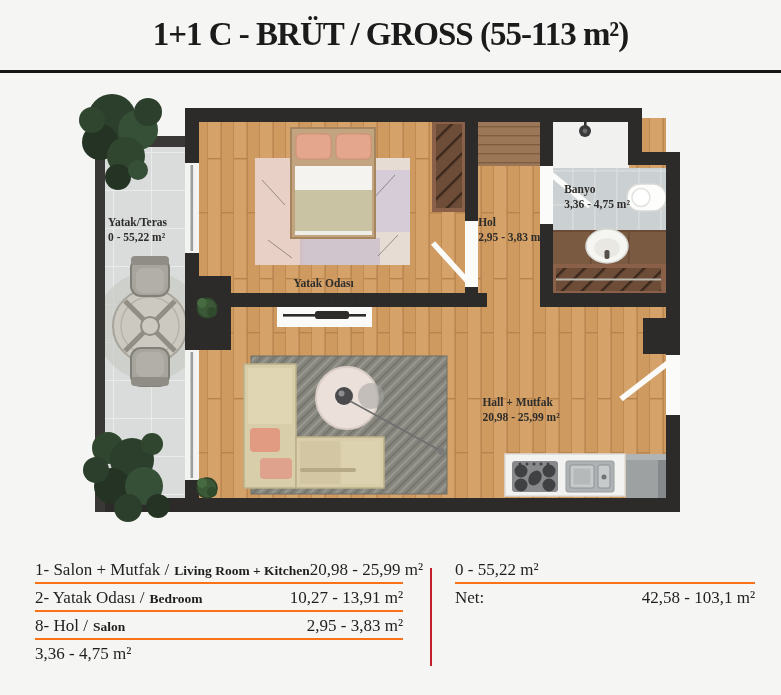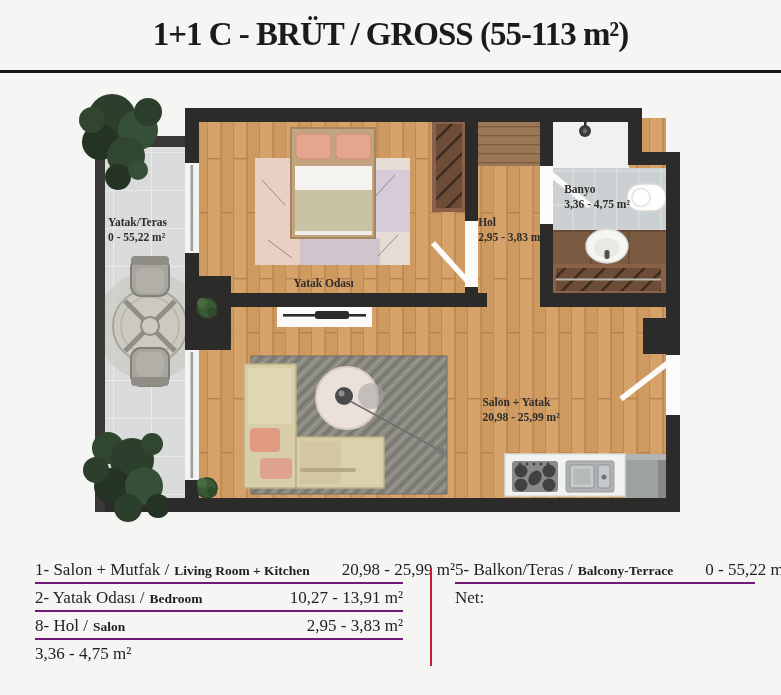--- a/index.html
+++ b/index.html
@@ -11,21 +11,21 @@
   .plan-svg{position:absolute;left:0;top:0;}
   .room-label{position:absolute;font-size:11.5px;font-weight:700;line-height:1.3;
               color:#2e2d2b;white-space:nowrap;transform:translateX(-50%);}
   .room-label.left-align{transform:none;text-align:left;}
   .legend{position:absolute;top:556px;left:0;width:781px;font-size:17px;}
   .legend-col{position:absolute;top:0;}
   .col-left{left:35px;width:368px;}
   .col-right{left:455px;width:300px;}
   .legend-row{display:flex;justify-content:space-between;align-items:flex-end;
               padding:4px 0 2px 0;min-height:20px;}
-  .legend-row.ruled{border-bottom:2px solid #701a75;gap:32px;}
+  .legend-row.ruled{border-bottom:2px solid #f97316;}
   .row-label{white-space:nowrap;}
   .row-label .en{font-size:13.5px;font-weight:700;margin-left:5px;}
   .row-value{white-space:nowrap;}
   .v-divider{position:absolute;left:430px;top:12px;width:2px;height:98px;background:#c41e2a;}
 </style>
 </head>
 <body>
 
 <div class="page">
 
@@ -290,21 +290,21 @@
   </div>
   <div class="room-label" style="left:511px;top:215px;">
     <div>Hol</div>
     <div>2,95 - 3,83 m²</div>
   </div>
   <div class="room-label" style="left:597px;top:182px;">
     <div>Banyo</div>
     <div>3,36 - 4,75 m²</div>
   </div>
   <div class="room-label" style="left:521px;top:395px;">
-    <div>Salon + Yatak</div>
+    <div>Hall + Mutfak</div>
     <div>20,98 - 25,99 m²</div>
   </div>
 
   <div class="legend">
     <div class="legend-col col-left">
       <div class="legend-row ruled">
         <span class="row-label"><span>1- Salon + Mutfak /</span><span class="en">Living Room + Kitchen</span></span>
         <span class="row-value">20,98 - 25,99 m²</span>
       </div>
       <div class="legend-row ruled">
@@ -317,22 +317,22 @@
       </div>
       <div class="legend-row">
         <span class="row-value">3,36 - 4,75 m²</span>
       </div>
     </div>
 
     <div class="v-divider"></div>
 
     <div class="legend-col col-right">
       <div class="legend-row ruled">
-        <span class="row-label"><span>5- Balkon/Teras /</span><span class="en">Balcony-Terrace</span></span>
         <span class="row-value">0 - 55,22 m²</span>
       </div>
       <div class="legend-row">
         <span class="row-label">Net:</span>
+        <span class="row-value">42,58 - 103,1 m²</span>
       </div>
     </div>
   </div>
 
 </div>
 
 </body></html>

